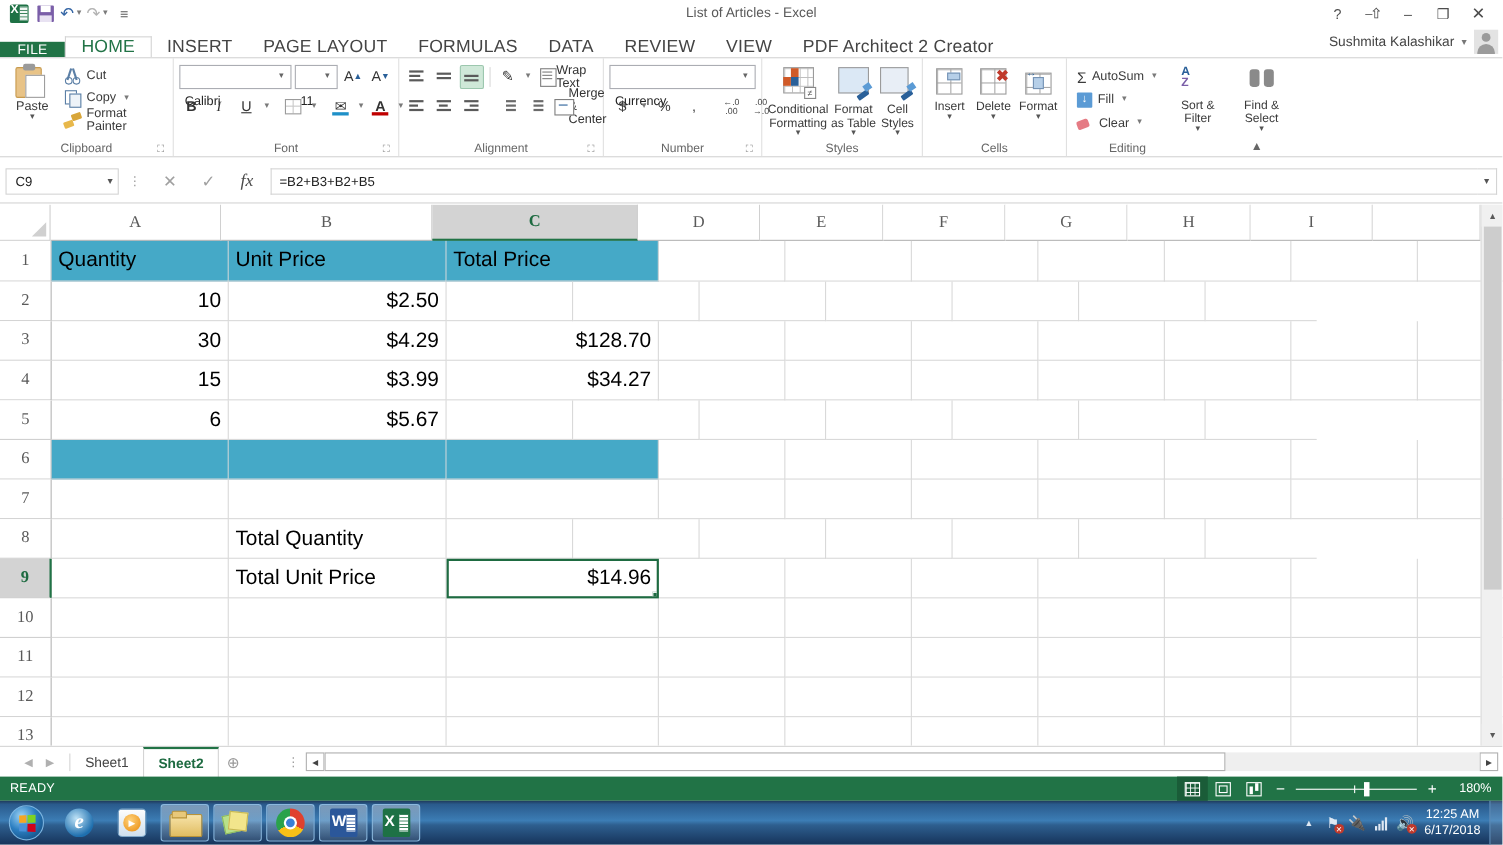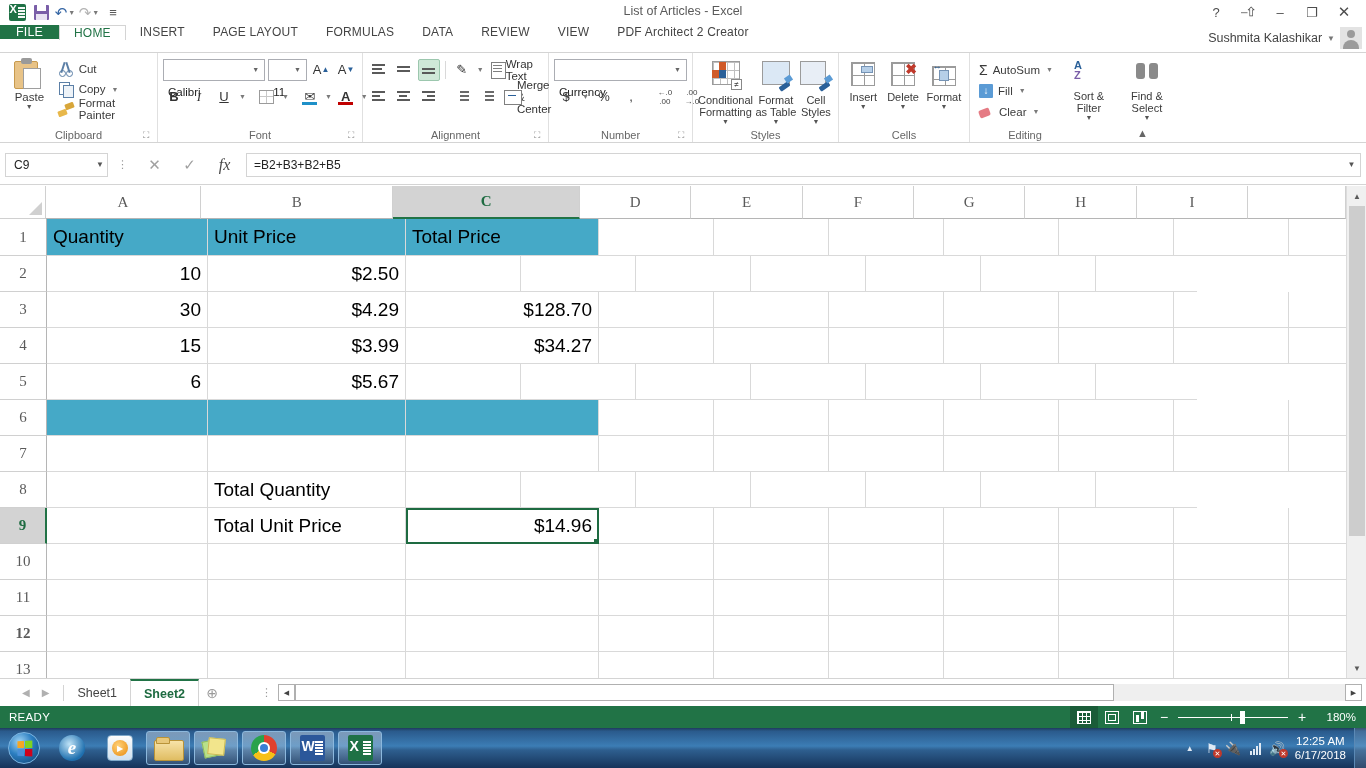--- a/index.html
+++ b/index.html
@@ -51,24 +51,24 @@
     width: 32px; height: 22px; display: flex; align-items: center; justify-content: center;
     color: #4d4d4d; font-size: 13px;
   }
   .wbtn.close { font-size: 15px; }
 
   
   #tabbar {
     position: absolute; top: 25px; left: 0; width: 1366px; height: 27px;
     background: #fff;
   }
-  #tabs { display: flex; align-items: flex-start; height: 27px; }
+  #tabs { display: flex; align-items: flex-end; height: 27px; }
   .tab {
     padding: 0 14px; display: flex; align-items: center;
-    font-size: 12px; color: #444; letter-spacing: .2px;
+    font-size: 16px; color: #444; letter-spacing: .2px;
   }
   .tab.file {
     background: #217346; color: #fff; font-size: 12.5px;
     width: 59px; justify-content: center;
   }
   .tab.active { color: #217346; border: 1px solid #d4d4d4; border-bottom: none; background: #fff; }
   #userbox {
     position: absolute; right: 4px; top: 2px; display: flex; align-items: center; gap: 5px;
   }
   #username { font-size: 12.5px; color: #444; }
@@ -807,21 +807,21 @@
       <div class="rowh" style="height: 36px;">2</div>
       <div class="rowh" style="height: 36px;">3</div>
       <div class="rowh" style="height: 36px;">4</div>
       <div class="rowh" style="height: 36px;">5</div>
       <div class="rowh" style="height: 36px;">6</div>
       <div class="rowh" style="height: 36px;">7</div>
       <div class="rowh" style="height: 36px;">8</div>
       <div class="rowh sel" style="height: 36px;">9</div>
       <div class="rowh" style="height: 36px;">10</div>
       <div class="rowh" style="height: 36px;">11</div>
-      <div class="rowh" style="height: 36px; font-weight: bold;">12</div>
+      <div class="rowh" style="height: 36px;">12</div>
       <div class="rowh" style="height: 36px;">13</div>
     </div>
   <div id="cells">
       <div class="grow">
         <div class="cell hdr" style="width: 161px; height: 37px;">Quantity</div>
         <div class="cell hdr" style="width: 198px; height: 37px;">Unit Price</div>
         <div class="cell hdr" style="width: 193px; height: 37px;">Total Price</div>
         <div class="cell" style="width: 115px; height: 37px;"></div>
         <div class="cell" style="width: 115px; height: 37px;"></div>
         <div class="cell" style="width: 115px; height: 37px;"></div>

